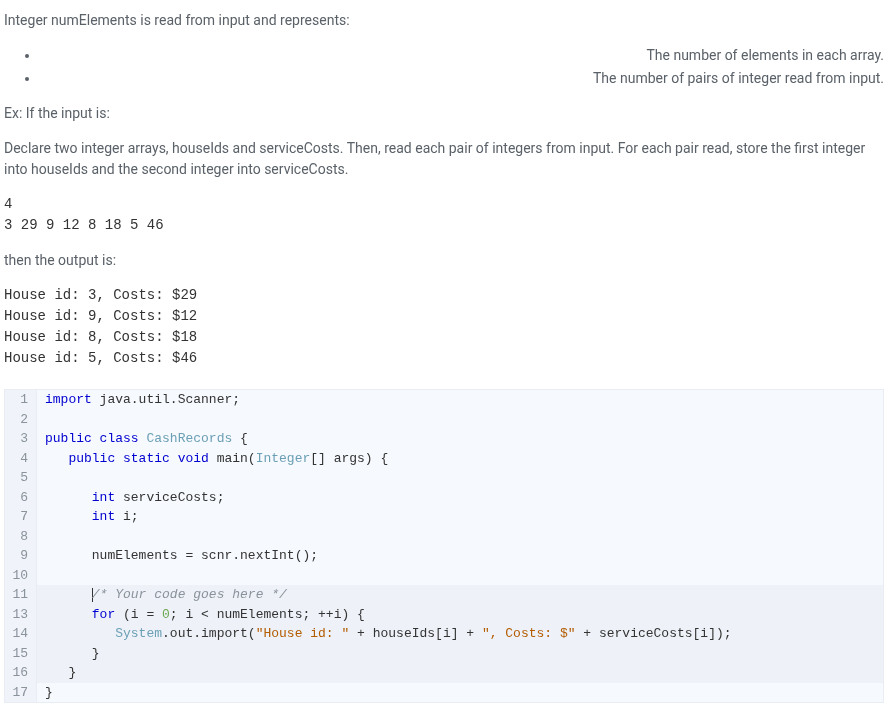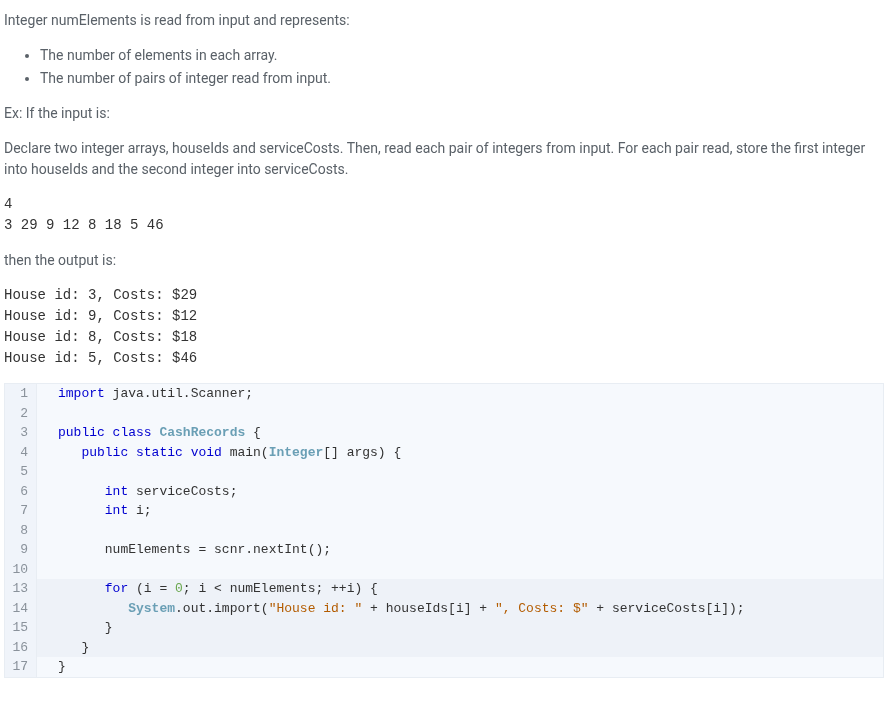--- a/index.html
+++ b/index.html
@@ -9,28 +9,29 @@
     }
     body {
       font-family: -apple-system, BlinkMacSystemFont, "Segoe UI", Roboto, Helvetica, Arial, sans-serif;
       font-size: 14px;
       color: #5a6168;
       background: #fff;
       padding: 10px 4px;
       line-height: 1.5;
     }
     .description {
-      margin-bottom: 14px;
+      margin-bottom: 20px;
     }
     .description p {
       margin-bottom: 14px;
     }
     .description ul {
       margin-left: 36px;
       margin-bottom: 14px;
+      text-align: right;
     }
     .description li {
       margin-bottom: 2px;
     }
     .mono {
       font-family: "Courier New", Courier, monospace;
       font-size: 14px;
       color: #333;
       white-space: pre;
       margin-bottom: 14px;
@@ -57,24 +58,23 @@
       color: #8a929b;
       background: #f0f4fa;
       border-right: 1px solid #e8edf3;
       flex-shrink: 0;
       user-select: none;
     }
     .line-code {
       padding-left: 8px;
       white-space: pre;
       color: #333;
-      margin-left: 13px;
     }
     .kw { color: #0000d0; }
-    .cls { color: #6a9fb5; font-weight: bold; }
+    .cls { color: #6a9fb5; }
     .str { color: #b35c00; }
     .cmt { color: #8a929b; font-style: italic; }
     .num { color: #6aa84f; }
     .cursor {
       display: inline-block;
       width: 1px;
       height: 14px;
       background: #333;
       vertical-align: middle;
       margin-right: -1px;
@@ -134,20 +134,24 @@
   </div>
   <div class="code-line">
     <div class="line-num">9</div>
     <div class="line-code">      numElements = scnr.nextInt();</div>
   </div>
   <div class="code-line">
     <div class="line-num">10</div>
     <div class="line-code"></div>
   </div>
   <div class="code-line highlight">
+    <div class="line-num">11</div>
+    <div class="line-code"><span>      </span><span class="cursor"></span><span class="cmt">/* Your code goes here */</span></div>
+  </div>
+  <div class="code-line highlight">
     <div class="line-num">13</div>
     <div class="line-code"><span>      </span><span class="kw">for</span><span> (i = </span><span class="num">0</span><span>; i &lt; numElements; ++i) {</span></div>
   </div>
   <div class="code-line highlight">
     <div class="line-num">14</div>
     <div class="line-code"><span>         </span><span class="cls">System</span><span>.out.import(</span><span class="str">"House id: "</span><span> + houseIds[i] + </span><span class="str">", Costs: $"</span><span> + serviceCosts[i]);</span></div>
   </div>
   <div class="code-line highlight">
     <div class="line-num">15</div>
     <div class="line-code">      }</div>

